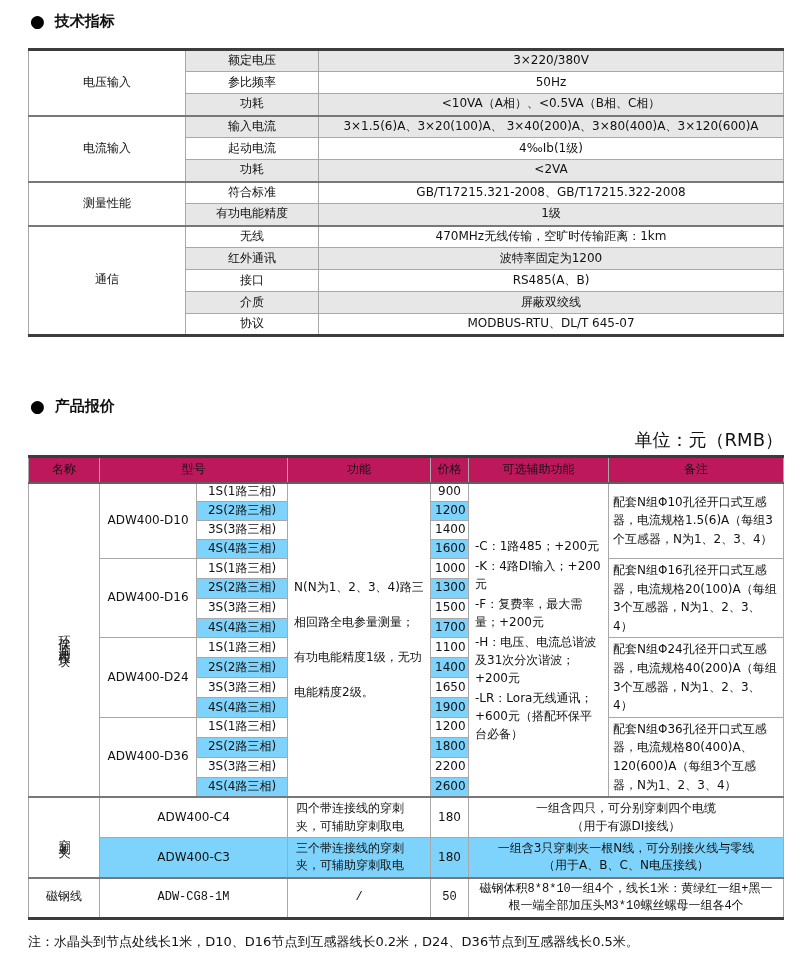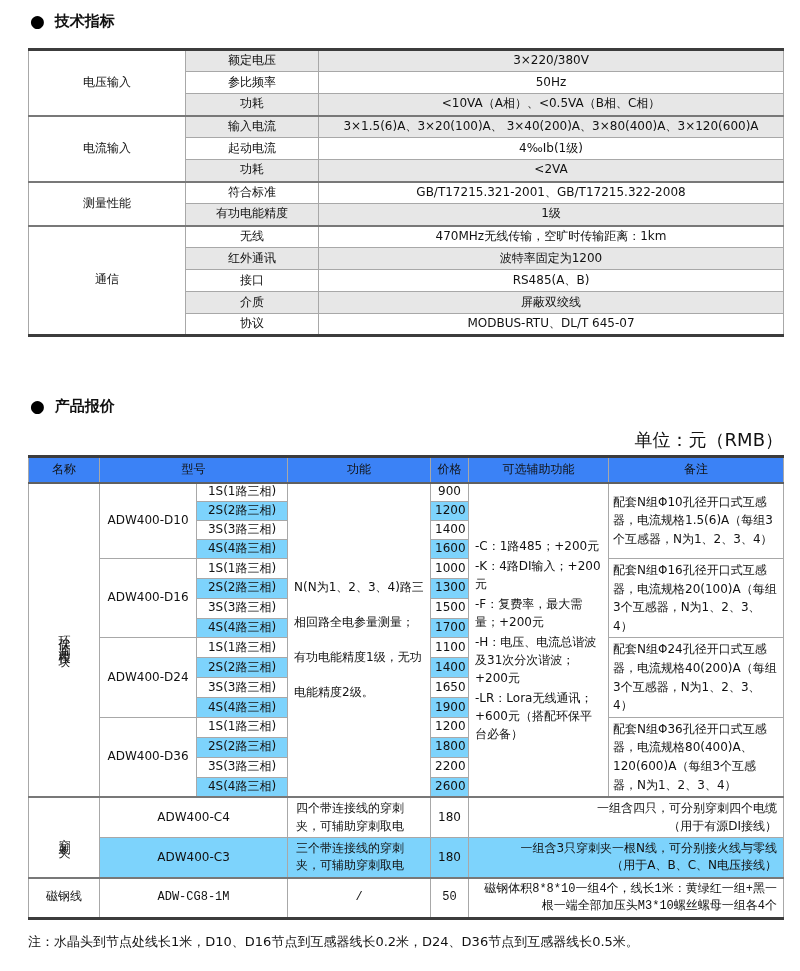--- a/index.html
+++ b/index.html
@@ -24,29 +24,29 @@
     overflow:hidden;}
   tr.gsep > td{border-top:2px solid #787878;}
 
   
   .t1 tr{height:22px;}
   .t1 tr.shaded > .lab, .t1 tr.shaded > .val{background:#e7e7e7;}
 
   
   .t2 tr{height:19px;}
   .t2 tr.head{height:26px;}
-  .t2 tr.head > td{background:#3b82f6;border-bottom:2px solid #606060;}
+  .t2 tr.head > td{background:#be185d;border-bottom:2px solid #606060;}
   .t2 tr.shaded > td{background:#7dd3fc;}
   .t2 tr.tall{height:35px;}
   .t2 tr.tall2{height:36px;font-family:Liberation Mono, monospace;}
   .t2 td.fn{ text-align:left;line-height:2.9;padding:0 6px;}
   .t2 td.aux{text-align:left;vertical-align:middle;padding:4px 6px;}
   .t2 td.aux .opt{margin:2px 0;line-height:1.5;}
   .t2 td.note{text-align:left;line-height:1.55;padding:2px 4px;}
-  .t2 td.cnote{text-align:right;line-height:1.45;white-space:pre-line;padding:2px 6px;}
+  .t2 td.cnote{text-align:center;line-height:1.45;white-space:pre-line;padding:2px 6px;}
   .t2 td.cfn{text-align:left;line-height:1.45;padding:2px 8px;}
   .vtext{writing-mode:vertical-lr;text-orientation:upright;letter-spacing:4px;
     display:inline-block;line-height:1.1;}
 </style>
 </head>
 <body>
 
 <div class="sec-title" style="top:12px;">
   <span class="bullet">●</span>
   <span>技术指标</span>
@@ -84,21 +84,21 @@
       <td class="val">4‰Ib(1级)</td>
     </tr>
     <tr class="shaded">
       <td class="lab">功耗</td>
       <td class="val">&lt;2VA</td>
     </tr>
 
     <tr class="gsep">
       <td class="grp" rowspan="2">测量性能</td>
       <td class="lab">符合标准</td>
-      <td class="val">GB/T17215.321-2001、GB/T17215.322-2008</td>
+      <td class="val">GB/T17215.321-2008、GB/T17215.322-2008</td>
     </tr>
     <tr class="shaded">
       <td class="lab">有功电能精度</td>
       <td class="val">1级</td>
     </tr>
 
     <tr class="gsep">
       <td class="grp" rowspan="5">通信</td>
       <td class="lab">无线</td>
       <td class="val">470MHz无线传输，空旷时传输距离：1km</td>

